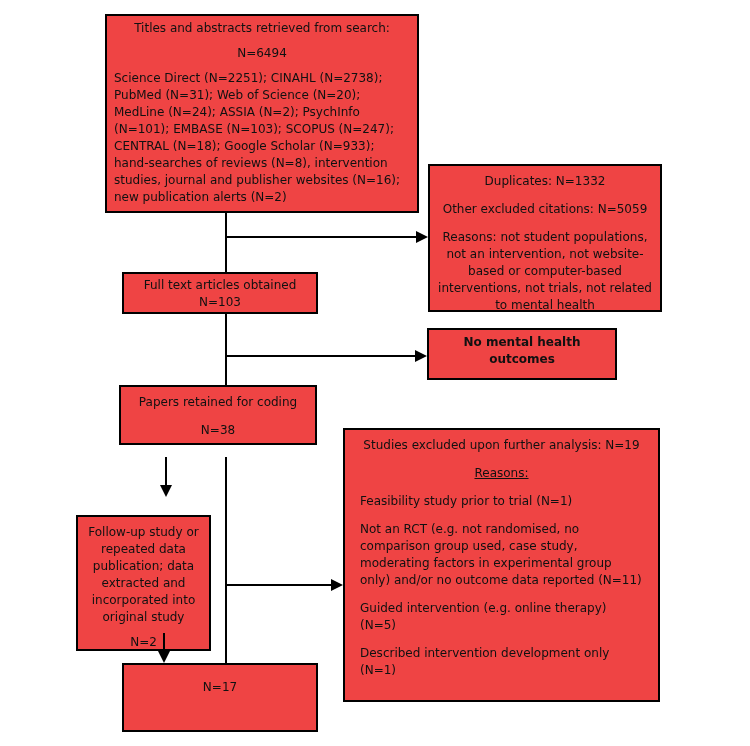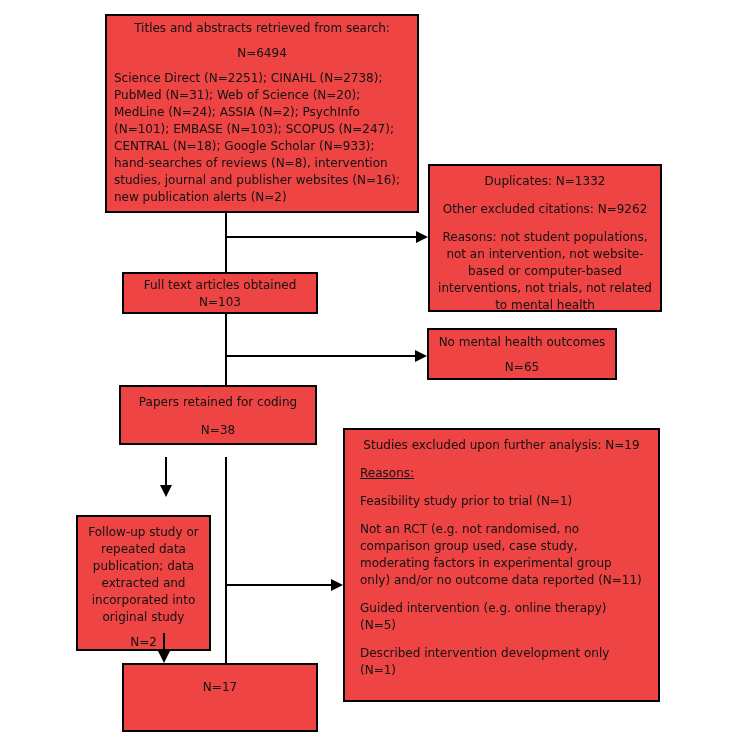--- a/index.html
+++ b/index.html
@@ -22,27 +22,27 @@
     box-sizing: border-box;
     border: 2px solid #000000;
     background: #ef4444;
     overflow: hidden;
   }
   .t-center { text-align: center; }
   .t-left   { text-align: left; }
   .para     { margin: 0; }
   .gap-sm   { margin-top: 8px; }
   .gap-md   { margin-top: 11px; }
-  .underline { text-decoration: underline; }
+  .underline { text-decoration: underline; text-align: center; }
 
   
   .b-search    { left:105px; top:14px;  width:314px; height:199px; padding:4px 7px; }
   .b-dup       { left:428px; top:164px; width:234px; height:148px; padding:7px 6px; }
   .b-fulltext  { left:122px; top:272px; width:196px; height:42px;  padding:3px 6px; }
-  .b-nomh      { left:427px; top:328px; width:190px; height:52px;  padding:4px 6px; }
+  .b-nomh      { left:427px; top:328px; width:190px; height:52px;  padding:4px 6px;font-weight:bold; }
   .b-coding    { left:119px; top:385px; width:198px; height:60px;  padding:7px 16px; }
   .b-excluded  { left:343px; top:428px; width:317px; height:274px; padding:7px 15px; }
   .b-followup  { left:76px;  top:515px; width:135px; height:136px; padding:7px 4px; }
   .b-included  { left:122px; top:663px; width:196px; height:69px;  padding:6px 6px; }
 
   
   .line { position: absolute; background: #000000; }
   .l-v1 { left:225px; top:213px; width:2px; height:59px; }
   .l-h1 { left:226px; top:236px; width:190px; height:2px; }
   .l-v2 { left:225px; top:314px; width:2px; height:71px; }
@@ -76,21 +76,21 @@
 <div class="canvas">
 
   <div class="box b-search">
     <div class="para t-center">Titles and abstracts retrieved from search:</div>
     <div class="para t-center gap-sm">N=6494</div>
     <div class="para t-left gap-sm">Science Direct (N=2251); CINAHL (N=2738); PubMed (N=31); Web of Science (N=20); MedLine (N=24); ASSIA (N=2); PsychInfo (N=101); EMBASE (N=103); SCOPUS (N=247); CENTRAL (N=18); Google Scholar (N=933); hand-searches of reviews (N=8), intervention studies, journal and publisher websites (N=16); new publication alerts (N=2)</div>
   </div>
 
   <div class="box b-dup">
     <div class="para t-center">Duplicates: N=1332</div>
-    <div class="para t-center gap-md">Other excluded citations: N=9262</div>
+    <div class="para t-center gap-md">Other excluded citations: N=5059</div>
     <div class="para t-center gap-md">Reasons: not student populations, not an intervention, not website-based or computer-based interventions, not trials, not related to mental health</div>
   </div>
 
   <div class="box b-fulltext t-center">
     <div class="para">Full text articles obtained</div>
     <div class="para">N=103</div>
   </div>
 
   <div class="box b-nomh t-center">
     <div class="para">No mental health outcomes</div>

